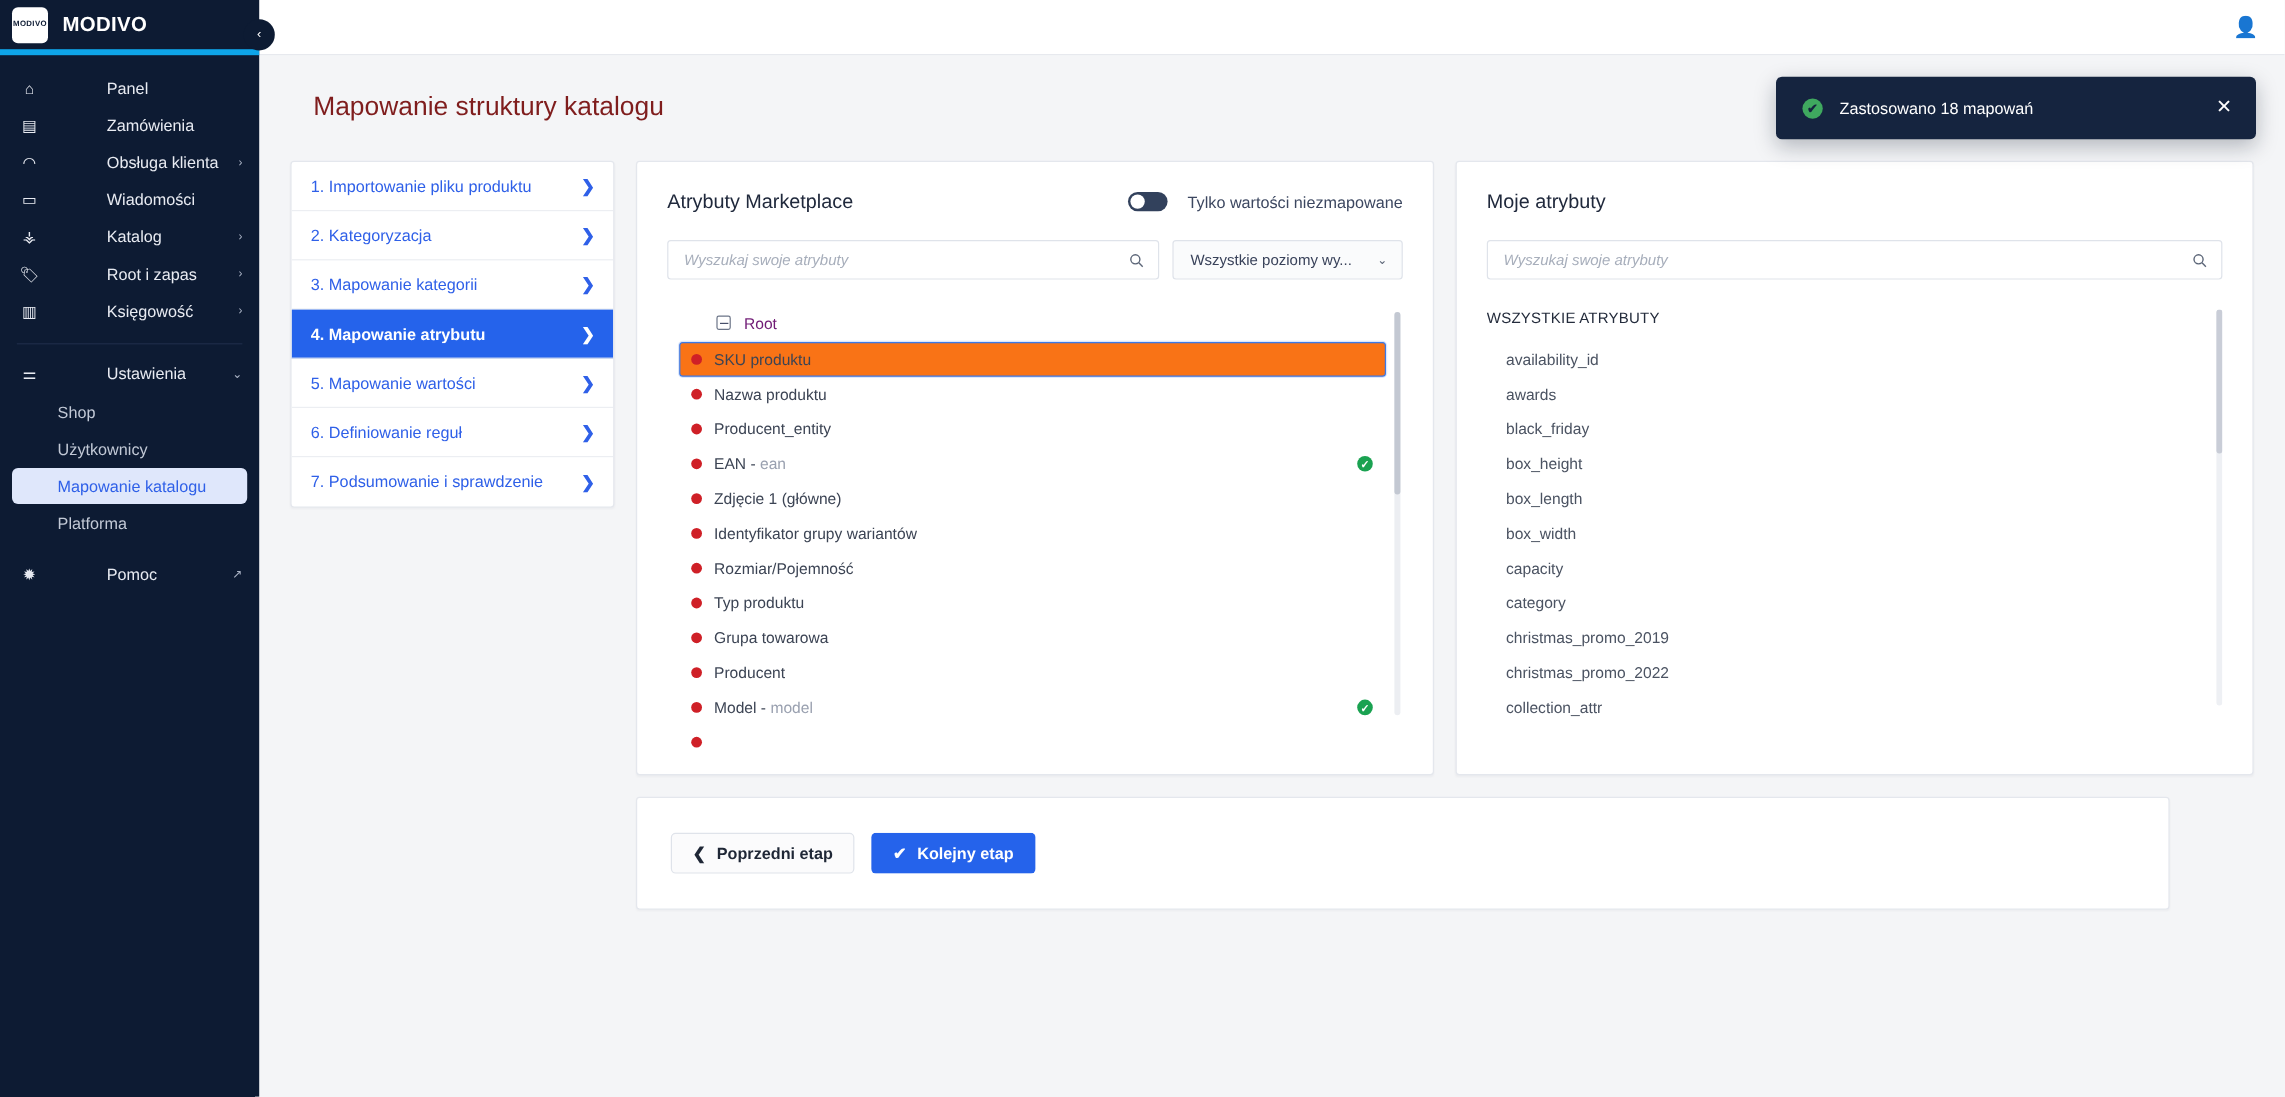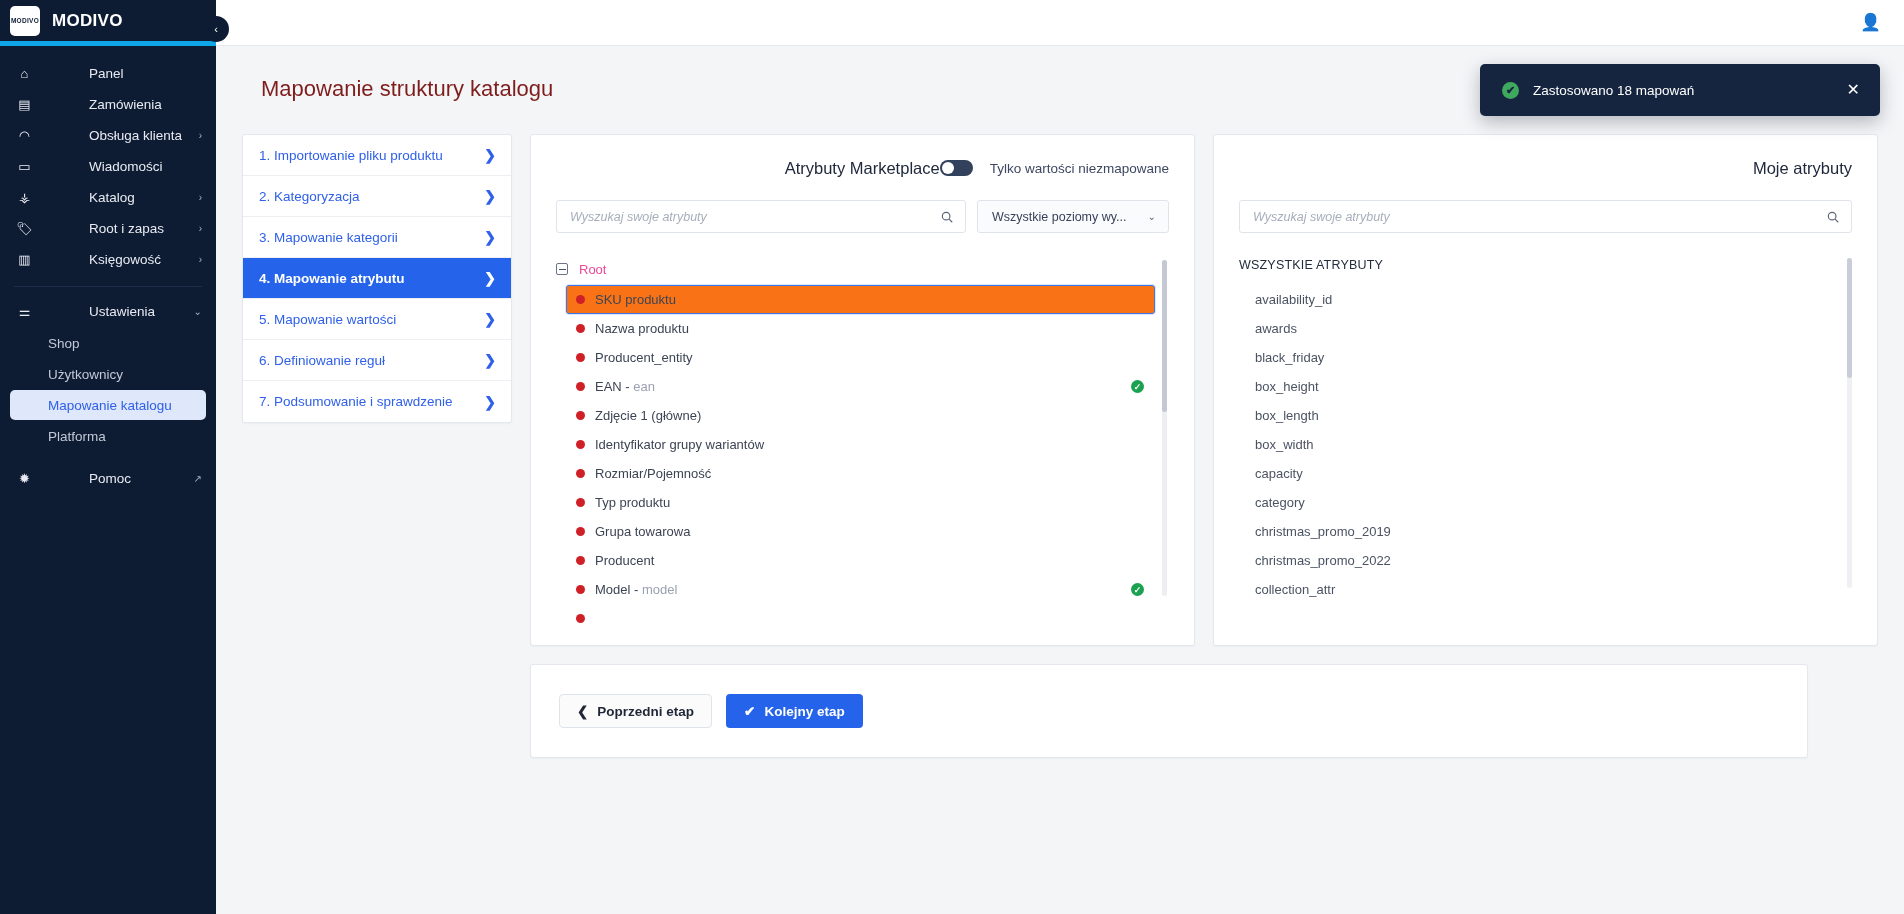--- a/index.html
+++ b/index.html
@@ -97,21 +97,21 @@
   
   .panel {
     background: #fff; border: 1px solid #e4e7ed; border-radius: 3px;
     box-shadow: 0 1px 2px rgba(16,24,40,.04);
     padding: 22px 25px 20px 25px;
   }
   .panel-mid { flex: 0 0 665px; width: 665px; height: 512px; display:flex; flex-direction:column; }
   .panel-right { flex: 1; height: 512px; display:flex; flex-direction:column; }
 
   .panel-head {
-    display: flex; align-items: center; justify-content: flex-end;
+    display: flex; align-items: center; justify-content: space-between;
     margin-bottom: 21px; height: 22px;
   }
   .panel-title { font-size: 16.5px; color: #20293c; }
   .toggle-wrap { display: flex; align-items: center; gap: 17px; }
   .toggle {
     width: 33px; height: 16px; border-radius: 9px; background: #32415c;
     position: relative; cursor: pointer; flex: 0 0 33px;
   }
   .toggle .knob {
     position: absolute; left: 2px; top: 2px;
@@ -147,21 +147,21 @@
   .tree-track {
     position: absolute; right: 2px; top: 2px; width: 5px; height: 336px;
     background: #eceef2; border-radius: 3px;
   }
   .tree-thumb {
     position: absolute; right: 2px; top: 2px; width: 5px; height: 152px;
     background: #c3c8d2; border-radius: 3px; cursor: pointer;
   }
   .tree-root {
     display: flex; align-items: center; gap: 11px;
-    font-size: 13px; color: #ec4899; height: 22px; margin-bottom: 5px;
+    font-size: 13px; color: #701a75; height: 22px; margin-bottom: 5px; margin-left: 41px;
   }
   .minus-box {
     width: 12px; height: 12px; border: 1px solid #6b7487; border-radius: 2px;
     display: flex; align-items: center; justify-content: center;
     flex: 0 0 12px; cursor: pointer;
   }
   .minus-box i { display: block; width: 7px; height: 1px; background: #47506a; }
   .tree-item {
     display: flex; align-items: center; height: 29px;
     margin-left: 10px; padding: 0 10px 0 9px;

